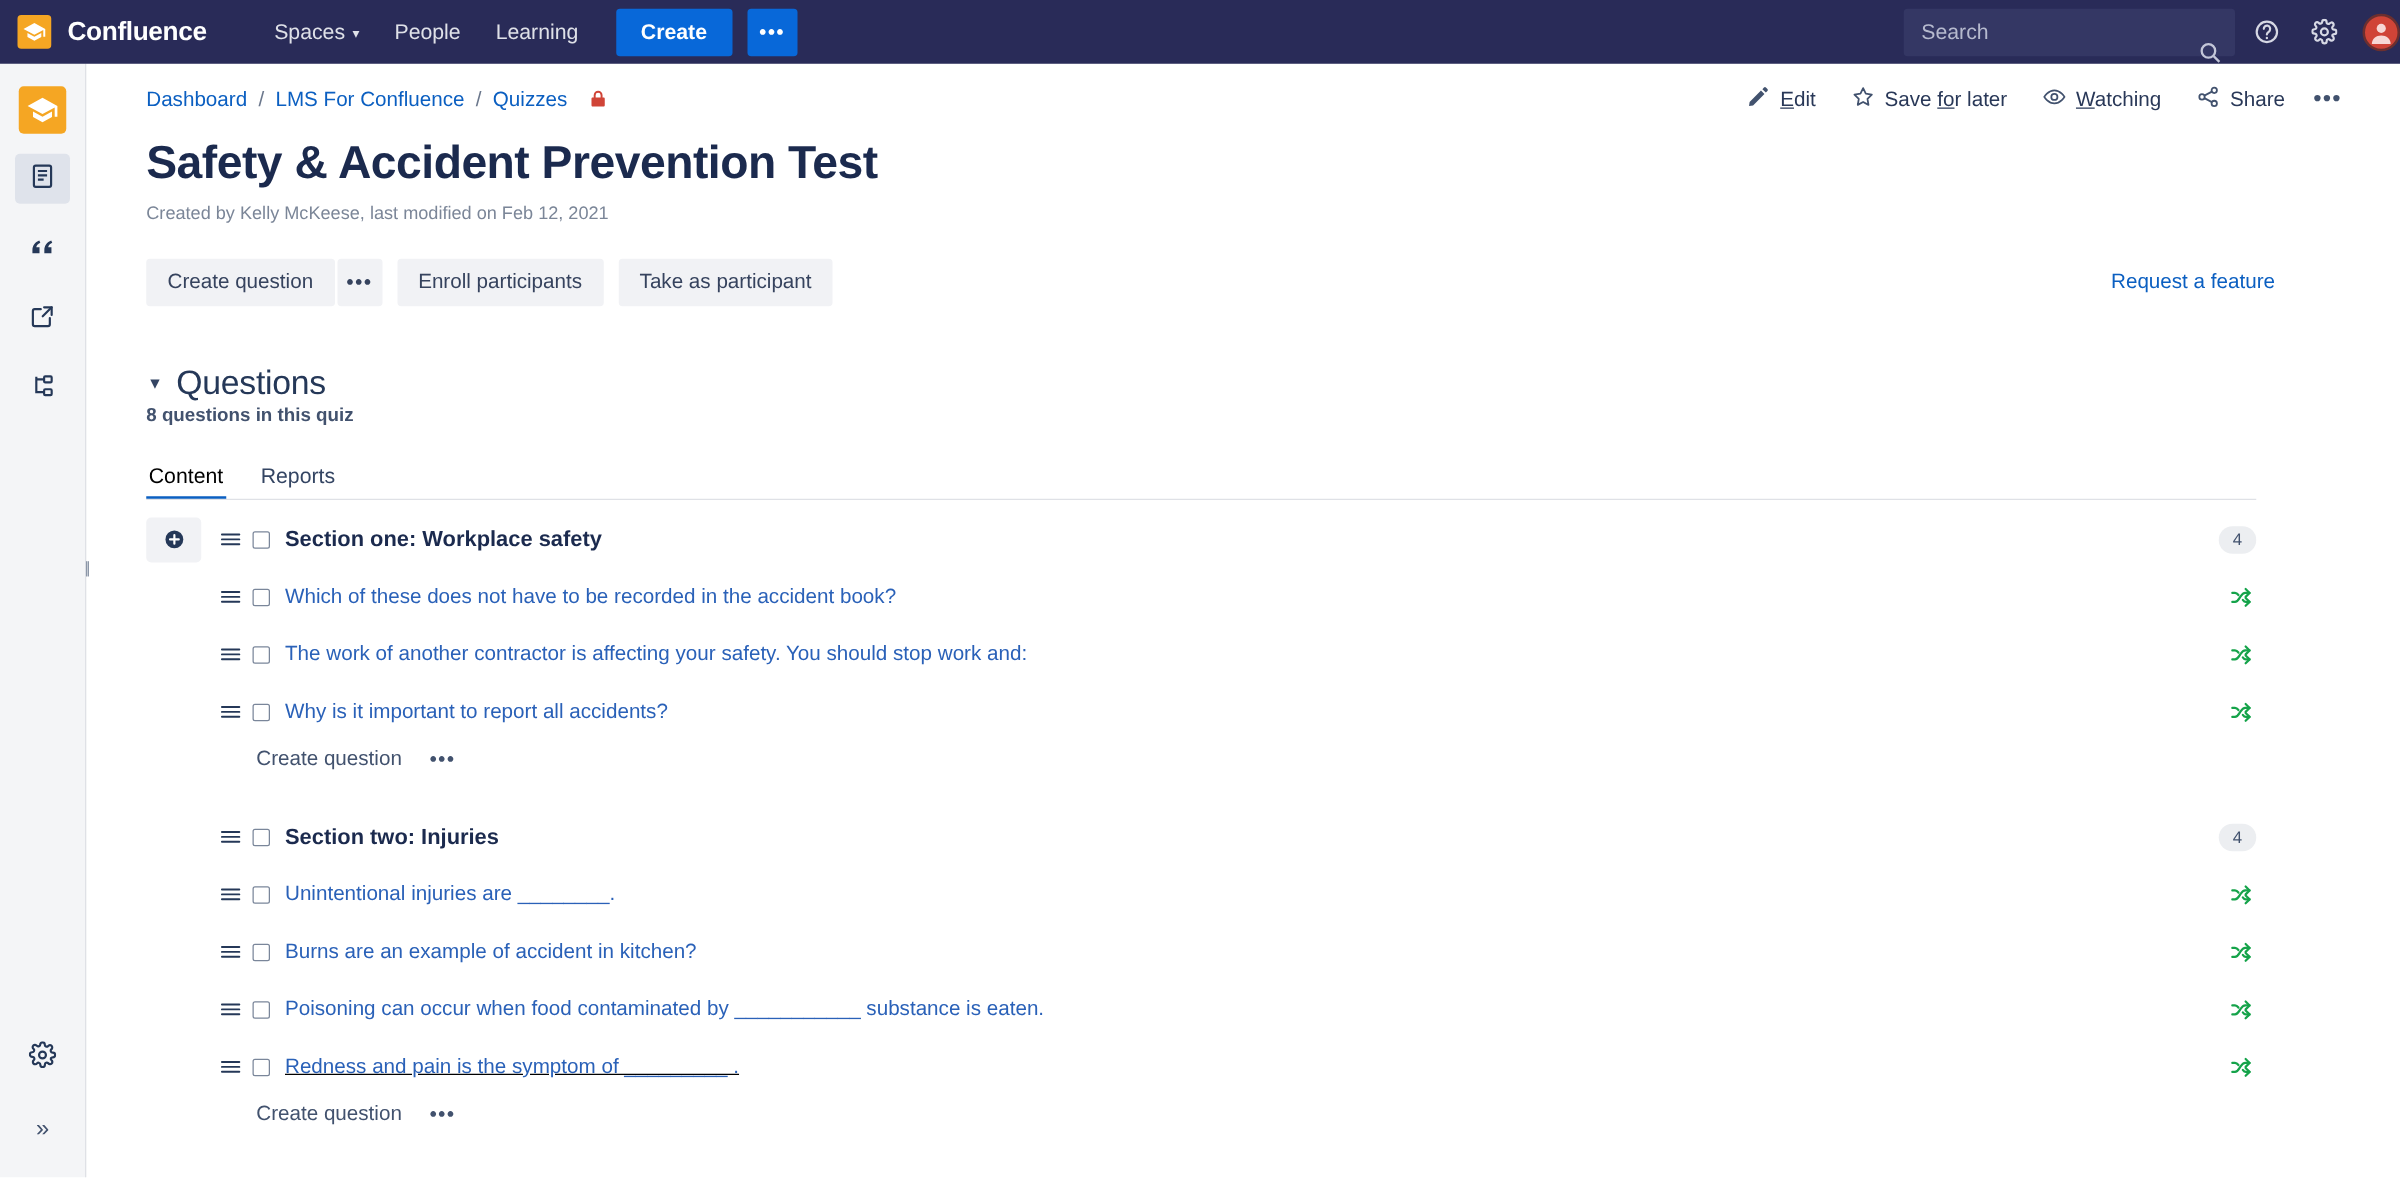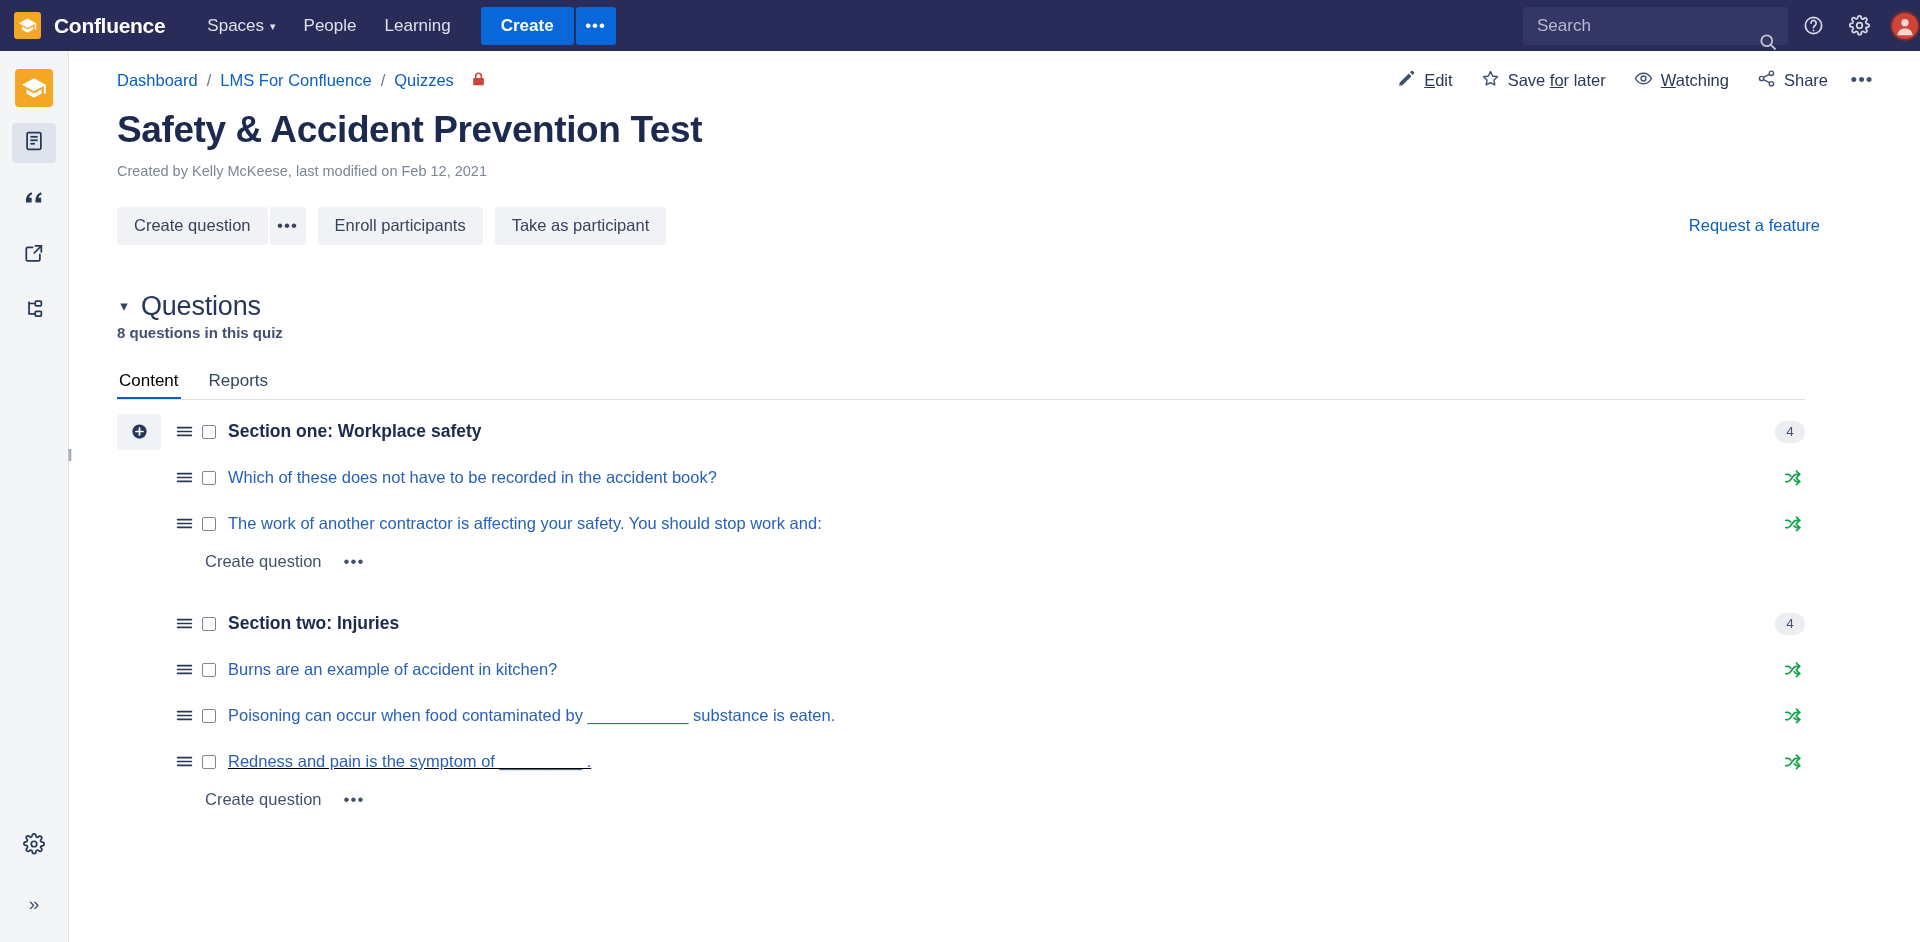--- a/index.html
+++ b/index.html
@@ -20,28 +20,28 @@
   .nav-logo-box {
     width: 54px; height: 51px; display: flex; align-items: center; justify-content: center;
   }
   .nav-logo {
     width: 27px; height: 27px; background: #f5a623; border-radius: 3px;
     display: flex; align-items: center; justify-content: center;
   }
   .nav-logo svg { width: 19px; height: 19px; }
   .nav-brand {
     color: #ffffff; font-size: 21px; font-weight: bold; letter-spacing: -0.3px;
-    margin-right: 28px;
+    margin-right: 40px;
   }
   .nav-item {
     color: #dfe1e8; font-size: 17px; padding: 0 14px; height: 51px;
     display: flex; align-items: center; cursor: pointer; white-space: nowrap;
   }
   .chev-down { margin-left: 6px; font-size: 11px; position: relative; top: 1px; }
-  .nav-create-wrap { display: flex; align-items: center; margin-left: 16px; gap: 2px; }
+  .nav-create-wrap { display: flex; align-items: center; margin-left: 16px; gap: 12px; }
   .btn-create {
     background: #0868d9; color: #fff; font-size: 17px; font-weight: bold;
     height: 38px; padding: 0 20px; border: none; border-radius: 3px;
     cursor: pointer; display: flex; align-items: center;
   }
   .btn-create-more {
     background: #0868d9; color: #fff; height: 38px; width: 40px;
     border: none; border-radius: 3px; cursor: pointer;
     display: flex; align-items: center; justify-content: center;
     font-size: 17px; letter-spacing: 1px;
@@ -512,20 +512,41 @@
               <svg viewBox="0 0 24 24" fill="none" stroke="currentColor" stroke-width="2.1" stroke-linecap="round" stroke-linejoin="round">
                   <path d="M16.2 3.8 20 7.6l-3.8 3.8"></path>
                   <path d="M16.2 12.4 20 16.2 16.2 20"></path>
                   <path d="M20 7.6h-4.2c-2 0-3.2 1.5-4.6 3.6-1.4 2.1-2.6 5-5.2 5H3.4"></path>
                   <path d="M3.4 7.6h2.6c1.4 0 2.4.8 3.3 2"></path>
                   <path d="M13.5 14.2c.8 1.2 1.7 2 3 2H20"></path>
                 </svg>
             </span>
           </div>
 
+          <div class="row" style="margin-top:10px;">
+            <div class="spacer-44"></div>
+            <div class="drag-handle">
+              <svg viewBox="0 0 22 16" fill="none" stroke="#253858" stroke-width="2" stroke-linecap="round">
+                  <line x1="2" y1="3" x2="20" y2="3"></line>
+                  <line x1="2" y1="8" x2="20" y2="8"></line>
+                  <line x1="2" y1="13" x2="20" y2="13"></line>
+                </svg>
+            </div>
+            <div class="cb"></div>
+            <a class="q-link">Why is it important to report all accidents?</a>
+            <span class="shuffle-icon">
+              <svg viewBox="0 0 24 24" fill="none" stroke="currentColor" stroke-width="2.1" stroke-linecap="round" stroke-linejoin="round">
+                  <path d="M16.2 3.8 20 7.6l-3.8 3.8"></path>
+                  <path d="M16.2 12.4 20 16.2 16.2 20"></path>
+                  <path d="M20 7.6h-4.2c-2 0-3.2 1.5-4.6 3.6-1.4 2.1-2.6 5-5.2 5H3.4"></path>
+                  <path d="M3.4 7.6h2.6c1.4 0 2.4.8 3.3 2"></path>
+                  <path d="M13.5 14.2c.8 1.2 1.7 2 3 2H20"></path>
+                </svg>
+            </span>
+          </div>
 
         </div>
 
         <div class="create-row">
           <span class="create-link">Create question</span>
           <span class="create-more">•••</span>
         </div>
 
         <div class="section-gap"></div>
 
@@ -537,20 +558,41 @@
                 <line x1="2" y1="8" x2="20" y2="8"></line>
                 <line x1="2" y1="13" x2="20" y2="13"></line>
               </svg>
           </div>
           <div class="cb"></div>
           <div class="section-title">Section two: Injuries</div>
           <div class="count-badge">4</div>
         </div>
 
         <div class="q-rows">
+          <div class="row" style="margin-top:10px;">
+            <div class="spacer-44"></div>
+            <div class="drag-handle">
+              <svg viewBox="0 0 22 16" fill="none" stroke="#253858" stroke-width="2" stroke-linecap="round">
+                  <line x1="2" y1="3" x2="20" y2="3"></line>
+                  <line x1="2" y1="8" x2="20" y2="8"></line>
+                  <line x1="2" y1="13" x2="20" y2="13"></line>
+                </svg>
+            </div>
+            <div class="cb"></div>
+            <a class="q-link">Unintentional injuries are ________.</a>
+            <span class="shuffle-icon">
+              <svg viewBox="0 0 24 24" fill="none" stroke="currentColor" stroke-width="2.1" stroke-linecap="round" stroke-linejoin="round">
+                  <path d="M16.2 3.8 20 7.6l-3.8 3.8"></path>
+                  <path d="M16.2 12.4 20 16.2 16.2 20"></path>
+                  <path d="M20 7.6h-4.2c-2 0-3.2 1.5-4.6 3.6-1.4 2.1-2.6 5-5.2 5H3.4"></path>
+                  <path d="M3.4 7.6h2.6c1.4 0 2.4.8 3.3 2"></path>
+                  <path d="M13.5 14.2c.8 1.2 1.7 2 3 2H20"></path>
+                </svg>
+            </span>
+          </div>
 
           <div class="row" style="margin-top:10px;">
             <div class="spacer-44"></div>
             <div class="drag-handle">
               <svg viewBox="0 0 22 16" fill="none" stroke="#253858" stroke-width="2" stroke-linecap="round">
                   <line x1="2" y1="3" x2="20" y2="3"></line>
                   <line x1="2" y1="8" x2="20" y2="8"></line>
                   <line x1="2" y1="13" x2="20" y2="13"></line>
                 </svg>
             </div>

